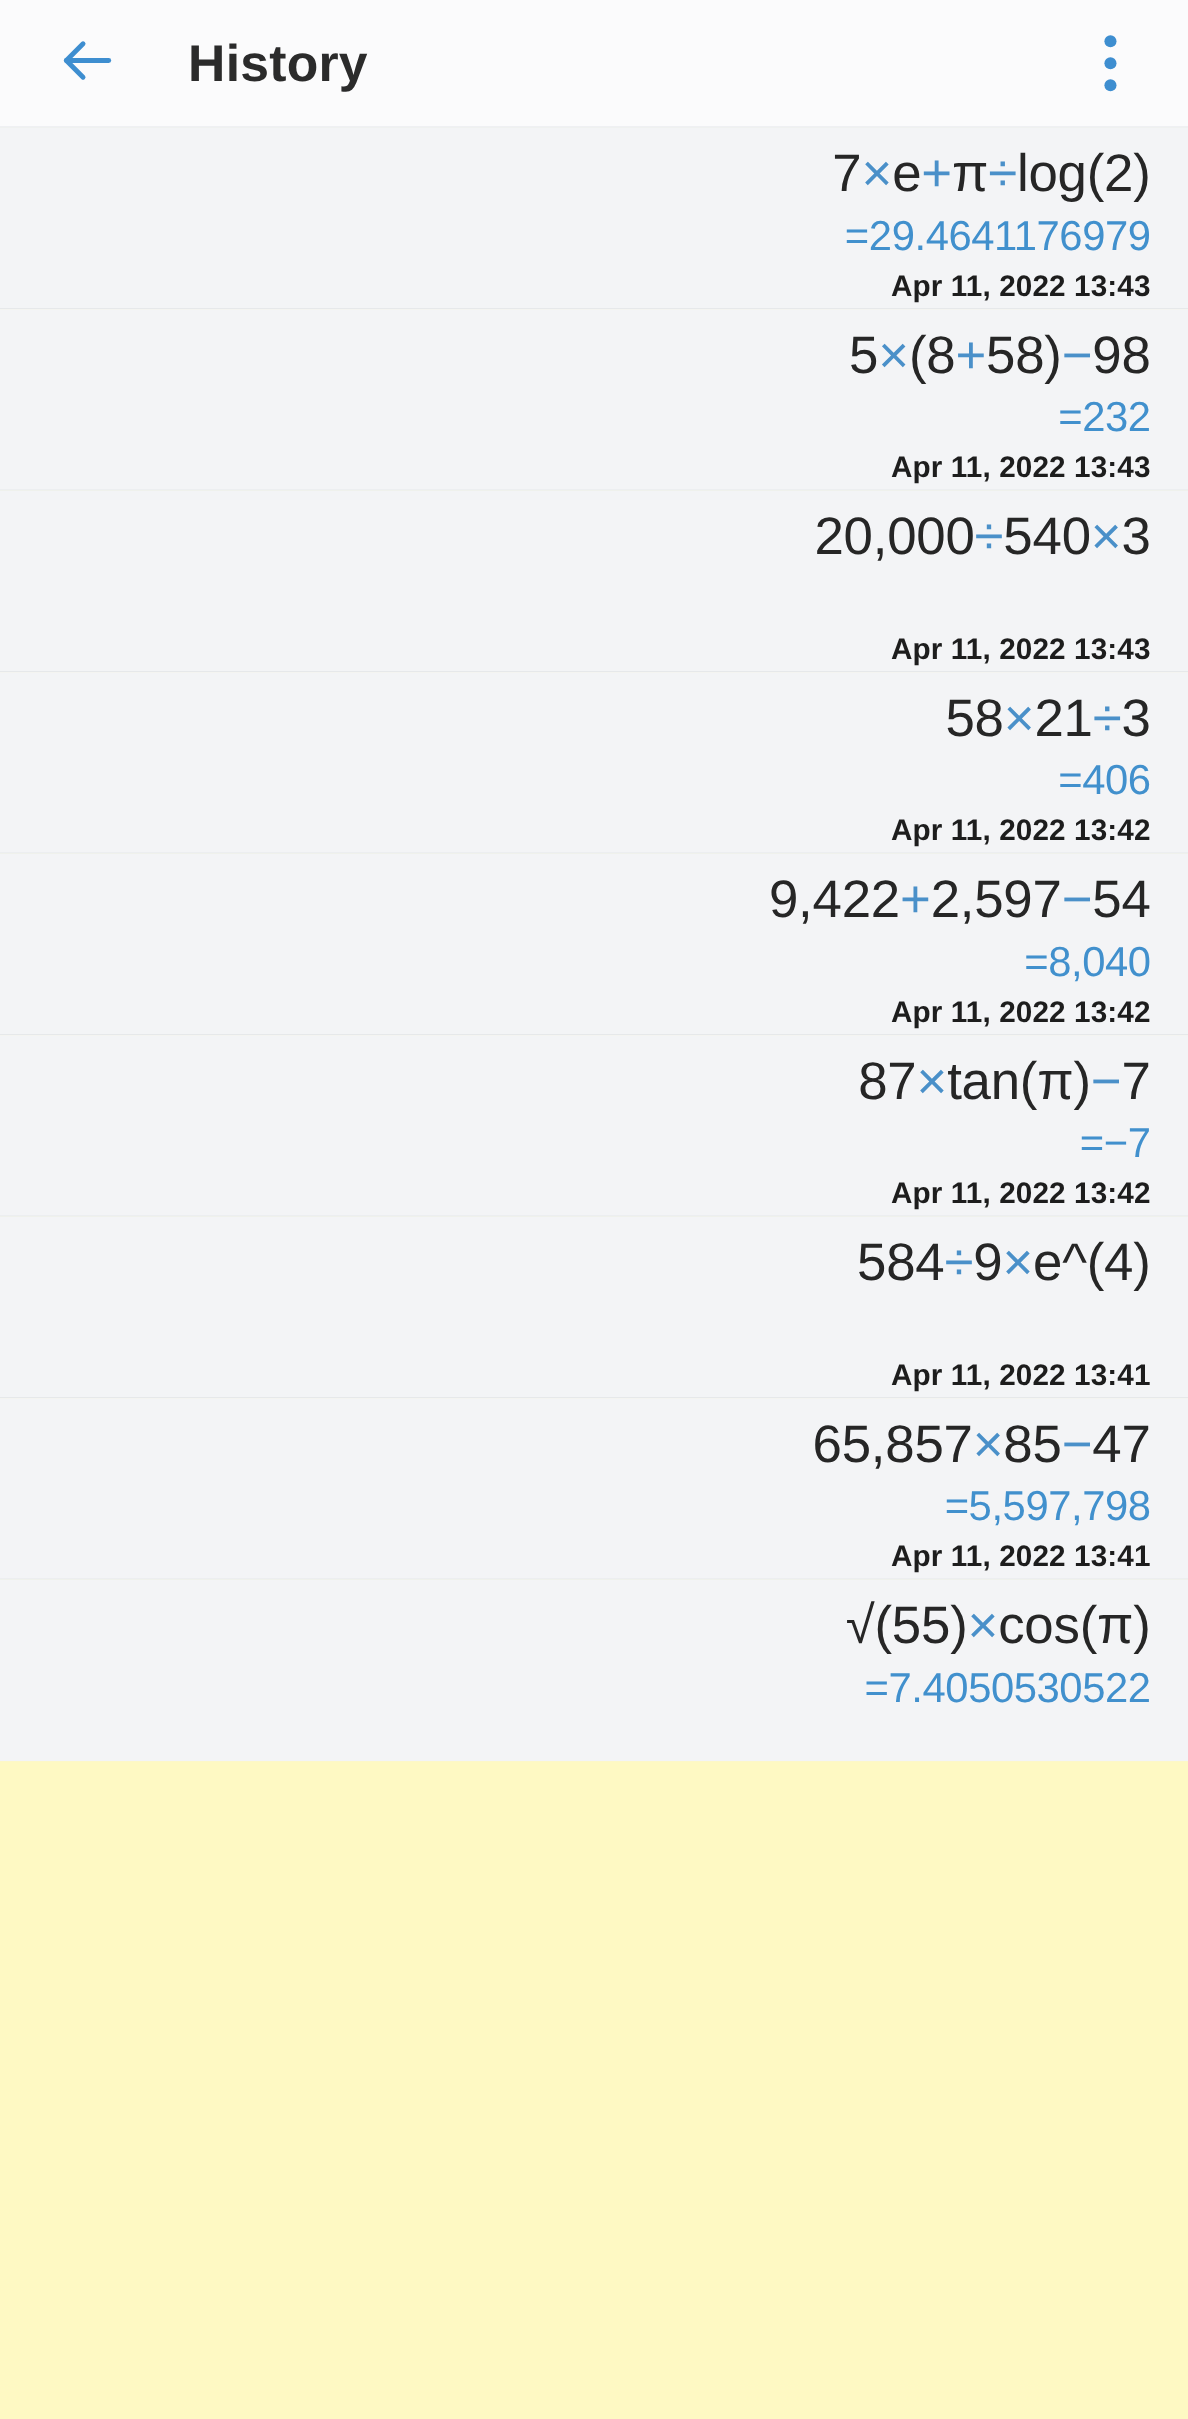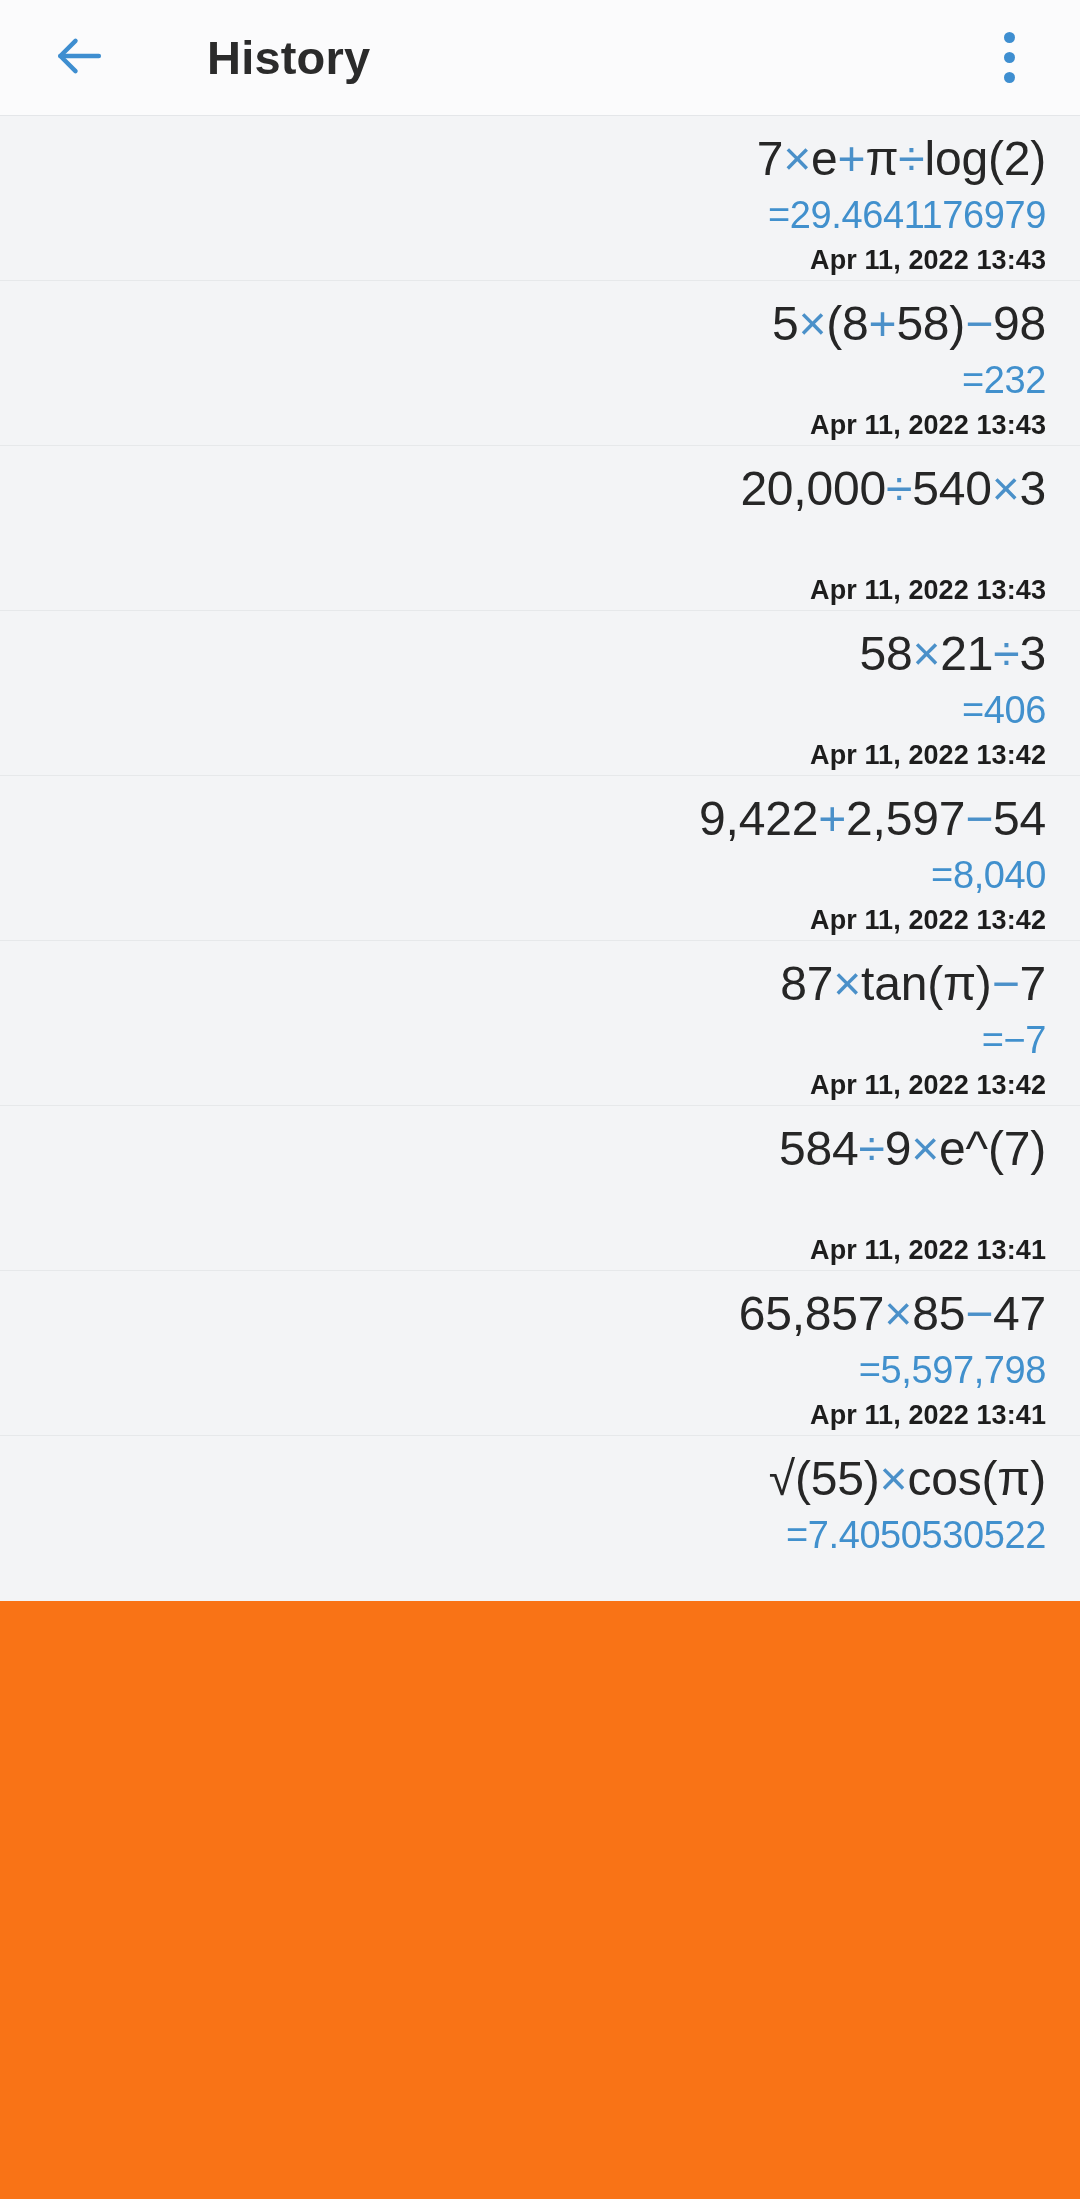--- a/index.html
+++ b/index.html
@@ -12,40 +12,39 @@
   #app { width:1080px; height:2199px; display:flex; flex-direction:column; }
 
   
   .appbar{
     height:116px; min-height:116px;
     background:#fbfbfc;
     display:flex; align-items:center;
     padding:0 34px 0 42px;
     position:relative;
     border-bottom:1px solid #e4e6e9;
-    gap:36px;
   }
   .back-btn{
     width:74px; height:74px;
     display:flex; align-items:center; justify-content:center;
     cursor:pointer; flex:0 0 auto;
   }
   .appbar-title{
     font-size:47px; font-weight:bold; color:#2b2b2b;
     margin-left:55px; letter-spacing:.2px; white-space:nowrap;
   }
   .overflow-btn{
     margin-left:auto; width:74px; height:74px;
     display:flex; flex-direction:column; align-items:center; justify-content:center;
     gap:9px; cursor:pointer;
   }
   .overflow-btn i{ display:block; width:11px; height:11px; border-radius:50%; background:#3e8ed0; }
 
   
-  .history-list{ flex:1; display:flex; flex-direction:column; background:#f97316; }
+  .history-list{ flex:1; display:flex; flex-direction:column; background:#fef9c3; }
   .history-item{
     position:relative;
     padding:14px 34px 0 34px;
     border-bottom:1px solid #e6e8ea;
     display:flex; flex-direction:column;
     background:#f3f4f6;
     min-height:165px;
     cursor:pointer;
   }
   .expr{
@@ -109,21 +108,21 @@
         <div class="expr"><span>9,422</span><span class="op">+</span><span>2,597</span><span class="op">−</span><span>54</span></div>
         <div class="result">=8,040</div>
         <div class="timestamp">Apr 11, 2022 13:42</div>
       </div>
       <div class="history-item">
         <div class="expr"><span>87</span><span class="op">×</span><span>tan(π)</span><span class="op">−</span><span>7</span></div>
         <div class="result">=−7</div>
         <div class="timestamp">Apr 11, 2022 13:42</div>
       </div>
       <div class="history-item">
-        <div class="expr"><span>584</span><span class="op">÷</span><span>9</span><span class="op">×</span><span>e^(7)</span></div>
+        <div class="expr"><span>584</span><span class="op">÷</span><span>9</span><span class="op">×</span><span>e^(4)</span></div>
         <div class="timestamp">Apr 11, 2022 13:41</div>
       </div>
       <div class="history-item">
         <div class="expr"><span>65,857</span><span class="op">×</span><span>85</span><span class="op">−</span><span>47</span></div>
         <div class="result">=5,597,798</div>
         <div class="timestamp">Apr 11, 2022 13:41</div>
       </div>
       <div class="history-item partial">
         <div class="expr"><span>√(55)</span><span class="op">×</span><span>cos(π)</span></div>
         <div class="result">=7.4050530522</div>

